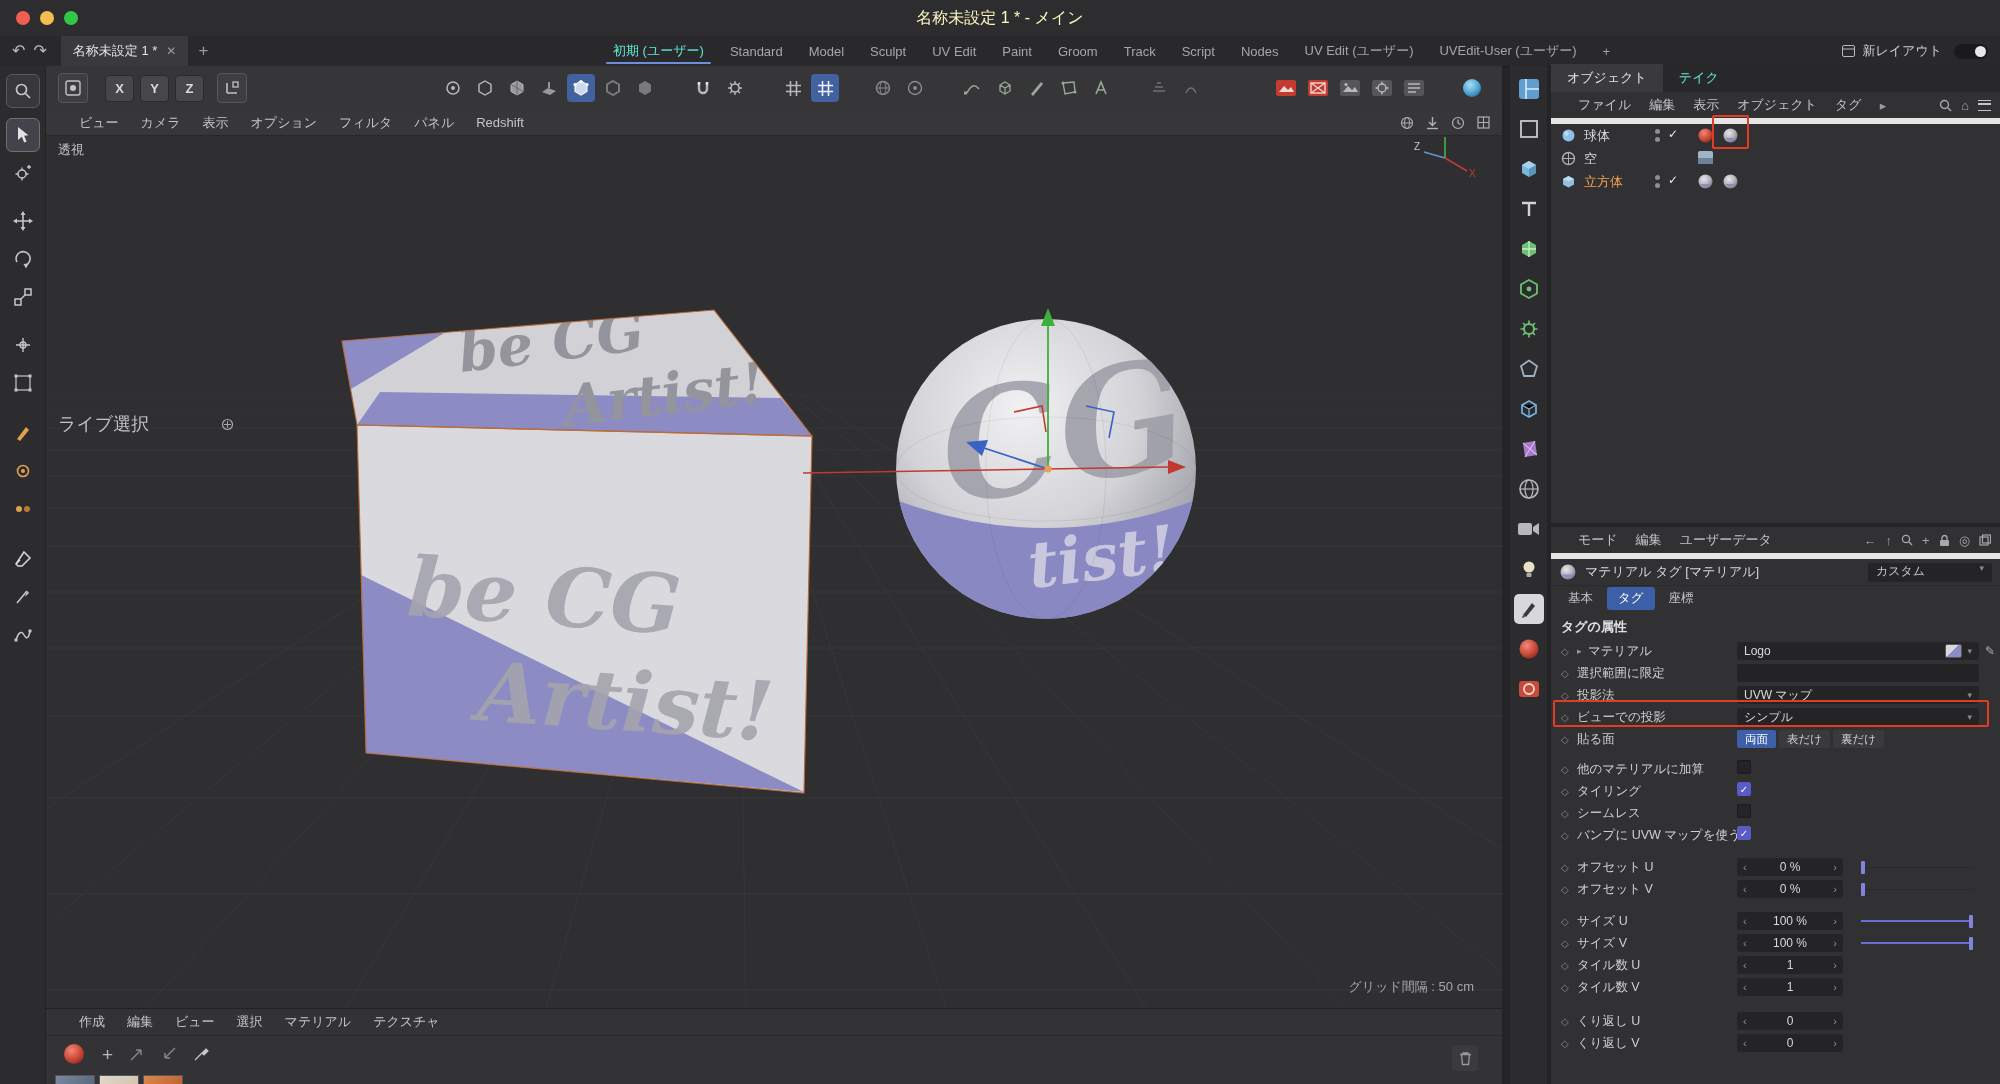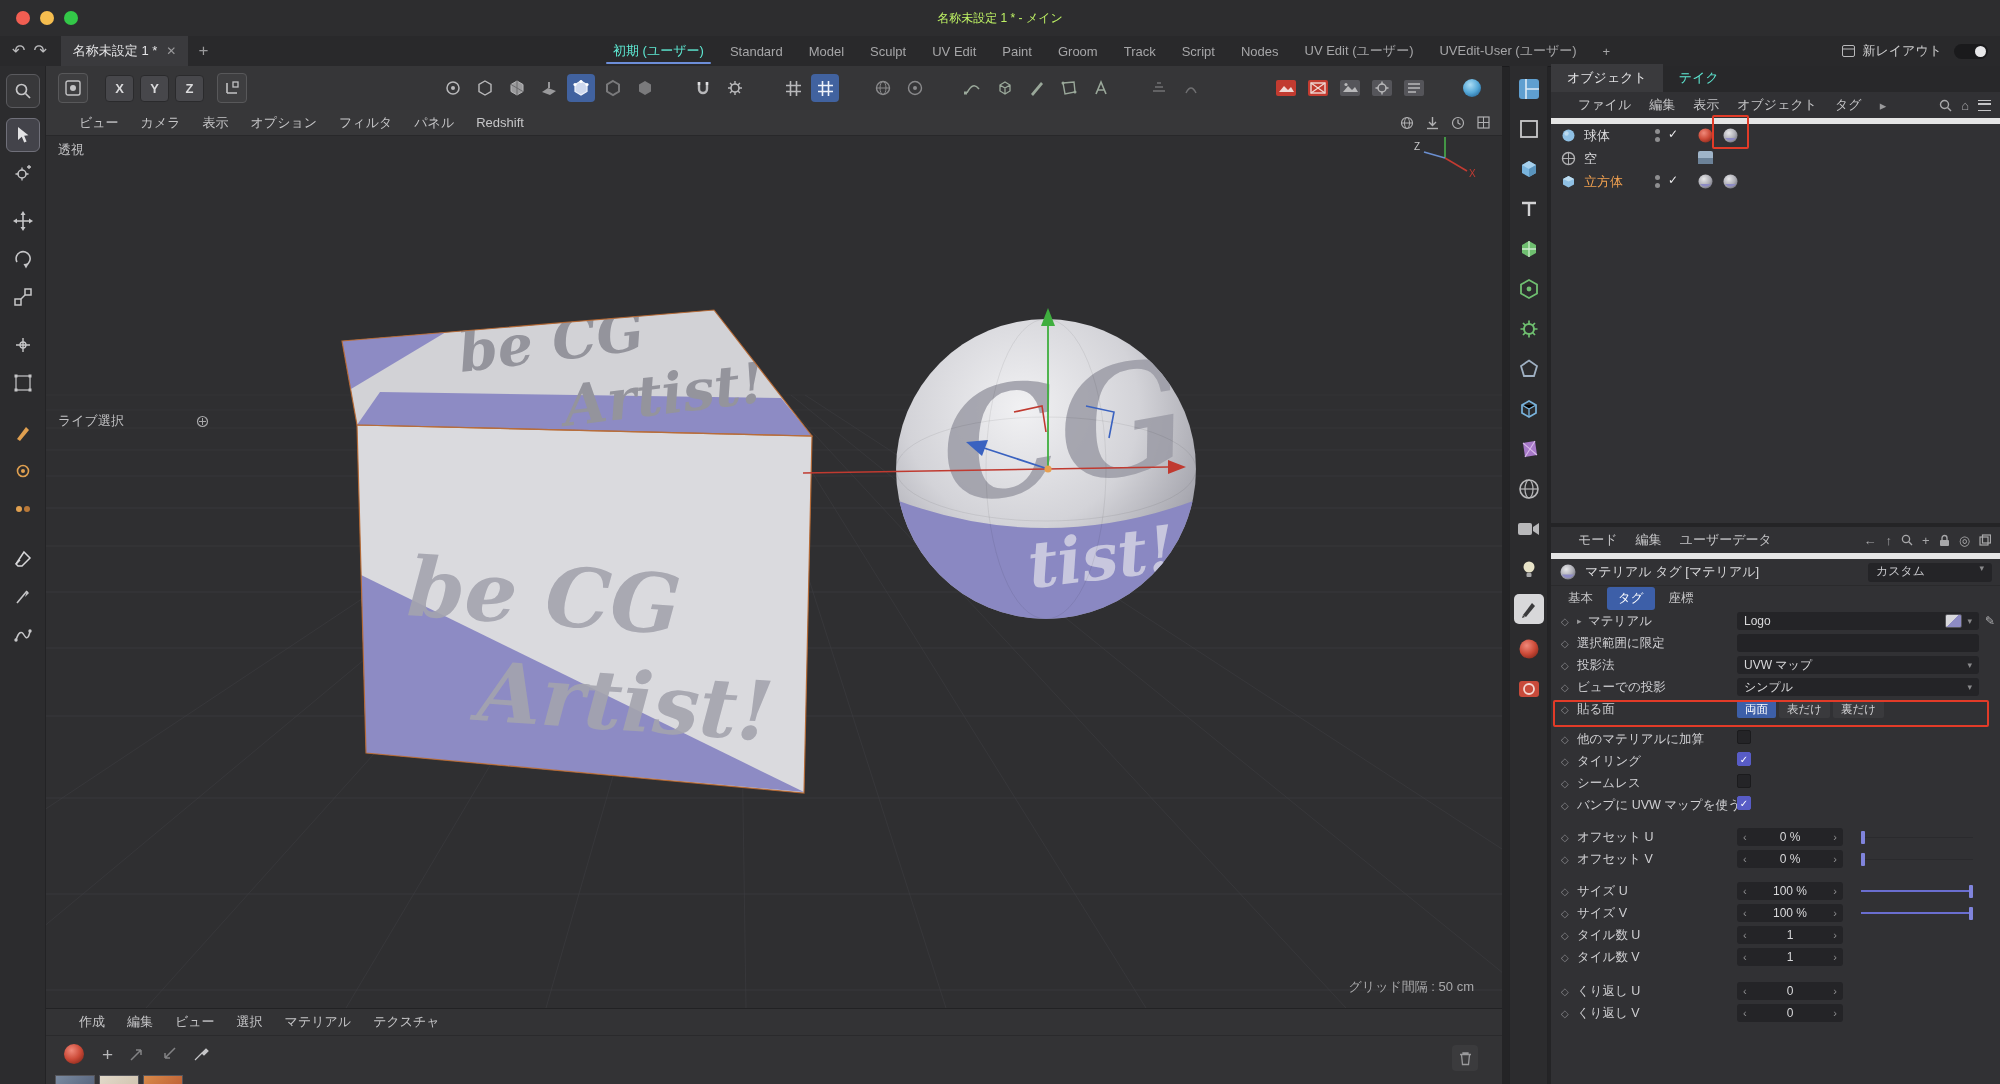--- a/index.html
+++ b/index.html
@@ -6,21 +6,21 @@
   body{width:2000px;height:1084px;position:relative;overflow:hidden;background:#242426;
        font-family:"Liberation Sans","DejaVu Sans",sans-serif;color:#c8c8ca;}
   svg{display:block}
 
   
   .titlebar{position:absolute;left:0;top:0;width:2000px;height:36px;background:#2d2d2f;
             border-bottom:1px solid #1b1b1d;display:flex;align-items:center;justify-content:center}
   .traffic{position:absolute;left:16px;top:11px;display:flex;gap:10px}
   .tl{width:14px;height:14px;border-radius:50%}
   .tl.red{background:#f15e52}.tl.yellow{background:#f5bd4f}.tl.green{background:#33c748}
-  .title-text{font-size:12px;color:#bef264}
+  .title-text{font-size:16px;color:#fef9c3}
 
   
   .tabbar{position:absolute;left:0;top:36px;width:2000px;height:30px;background:#29292b;
           border-bottom:1px solid #1b1b1d;display:flex;align-items:center}
   .ur{margin-left:12px;display:flex;gap:8px;color:#bcbcbe;font-size:16px;line-height:1}
   .doctab{margin-left:14px;height:30px;display:flex;align-items:center;gap:9px;padding:0 12px;
           background:#3a3a3d;font-size:13px;color:#e4e4e6}
   .doctab .x{color:#9a9a9c;font-size:12px}
   .addtab{margin-left:10px;color:#9a9a9c;font-size:17px}
   .layouts{position:absolute;left:600px;top:0;height:30px;display:flex;align-items:center}
@@ -53,21 +53,21 @@
 
   
   .vp{position:absolute;left:46px;top:110px;width:1456px;height:898px;background:#2f2f31;overflow:hidden}
   .vp-menu{position:absolute;left:0;top:0;width:100%;height:26px;background:#373739;border-bottom:1px solid #28282a;
            display:flex;align-items:center;font-size:13px;color:#c6c6c8;z-index:6;box-sizing:border-box}
   .vp-menu .mi{padding:0 11px;white-space:nowrap}
   .vp-right{margin-left:auto;display:flex;gap:12px;margin-right:12px;align-items:center}
   .vp-cam{position:absolute;top:31px;left:0;width:100%;text-align:center;font-size:13px;color:#c4c4c6;z-index:5}
   .vp-cam .inner{display:inline-flex;align-items:center;gap:6px}
   .vp-persp{position:absolute;top:31px;left:12px;font-size:13px;color:#c4c4c6;z-index:5}
-  .vp-live{position:absolute;top:302px;left:12px;display:flex;align-items:center;gap:72px;font-size:13px;color:#c2c2c4;z-index:5}
+  .vp-live{position:absolute;top:302px;left:12px;display:flex;align-items:center;gap:72px;font-size:18px;color:#c2c2c4;z-index:5}
   .vp-grid-label{position:absolute;bottom:12px;right:28px;font-size:13px;color:#a8a8aa;z-index:5}
   .gizmo{position:absolute;top:14px;right:24px;z-index:5}
   .scene{position:absolute;left:0;top:0;z-index:1}
 
   
   .mm{position:absolute;left:46px;top:1008px;width:1456px;height:76px;background:#333335;border-top:1px solid #222224;overflow:hidden}
   .mm-menu{height:26px;display:flex;align-items:center;font-size:13px;color:#c6c6c8;border-bottom:1px solid #2a2a2c}
   .mm-menu .mi{padding:0 11px}
   .mm-tools{display:flex;align-items:center;gap:16px;padding-left:16px;height:36px}
   .thumb{position:absolute;top:66px;width:40px;height:40px;border:1px solid #55555a;box-sizing:border-box}
@@ -934,20 +934,21 @@
         <span class="dd">▾</span>
       </div>
     </div>
 
     <div class="stabs">
       <div class="stab">基本</div>
       <div class="stab active">タグ</div>
       <div class="stab">座標</div>
     </div>
 
+    <div class="sect">タグの属性</div>
 
     <div class="arow">
       <span class="adia">◇</span>
       <span class="aexp">▸</span>
       <span class="albl">マテリアル</span>
       <span class="awid">
         <span class="adrop">
           <span>Logo</span>
           <span class="texchip"></span>
           <span class="dd2">▾</span>

